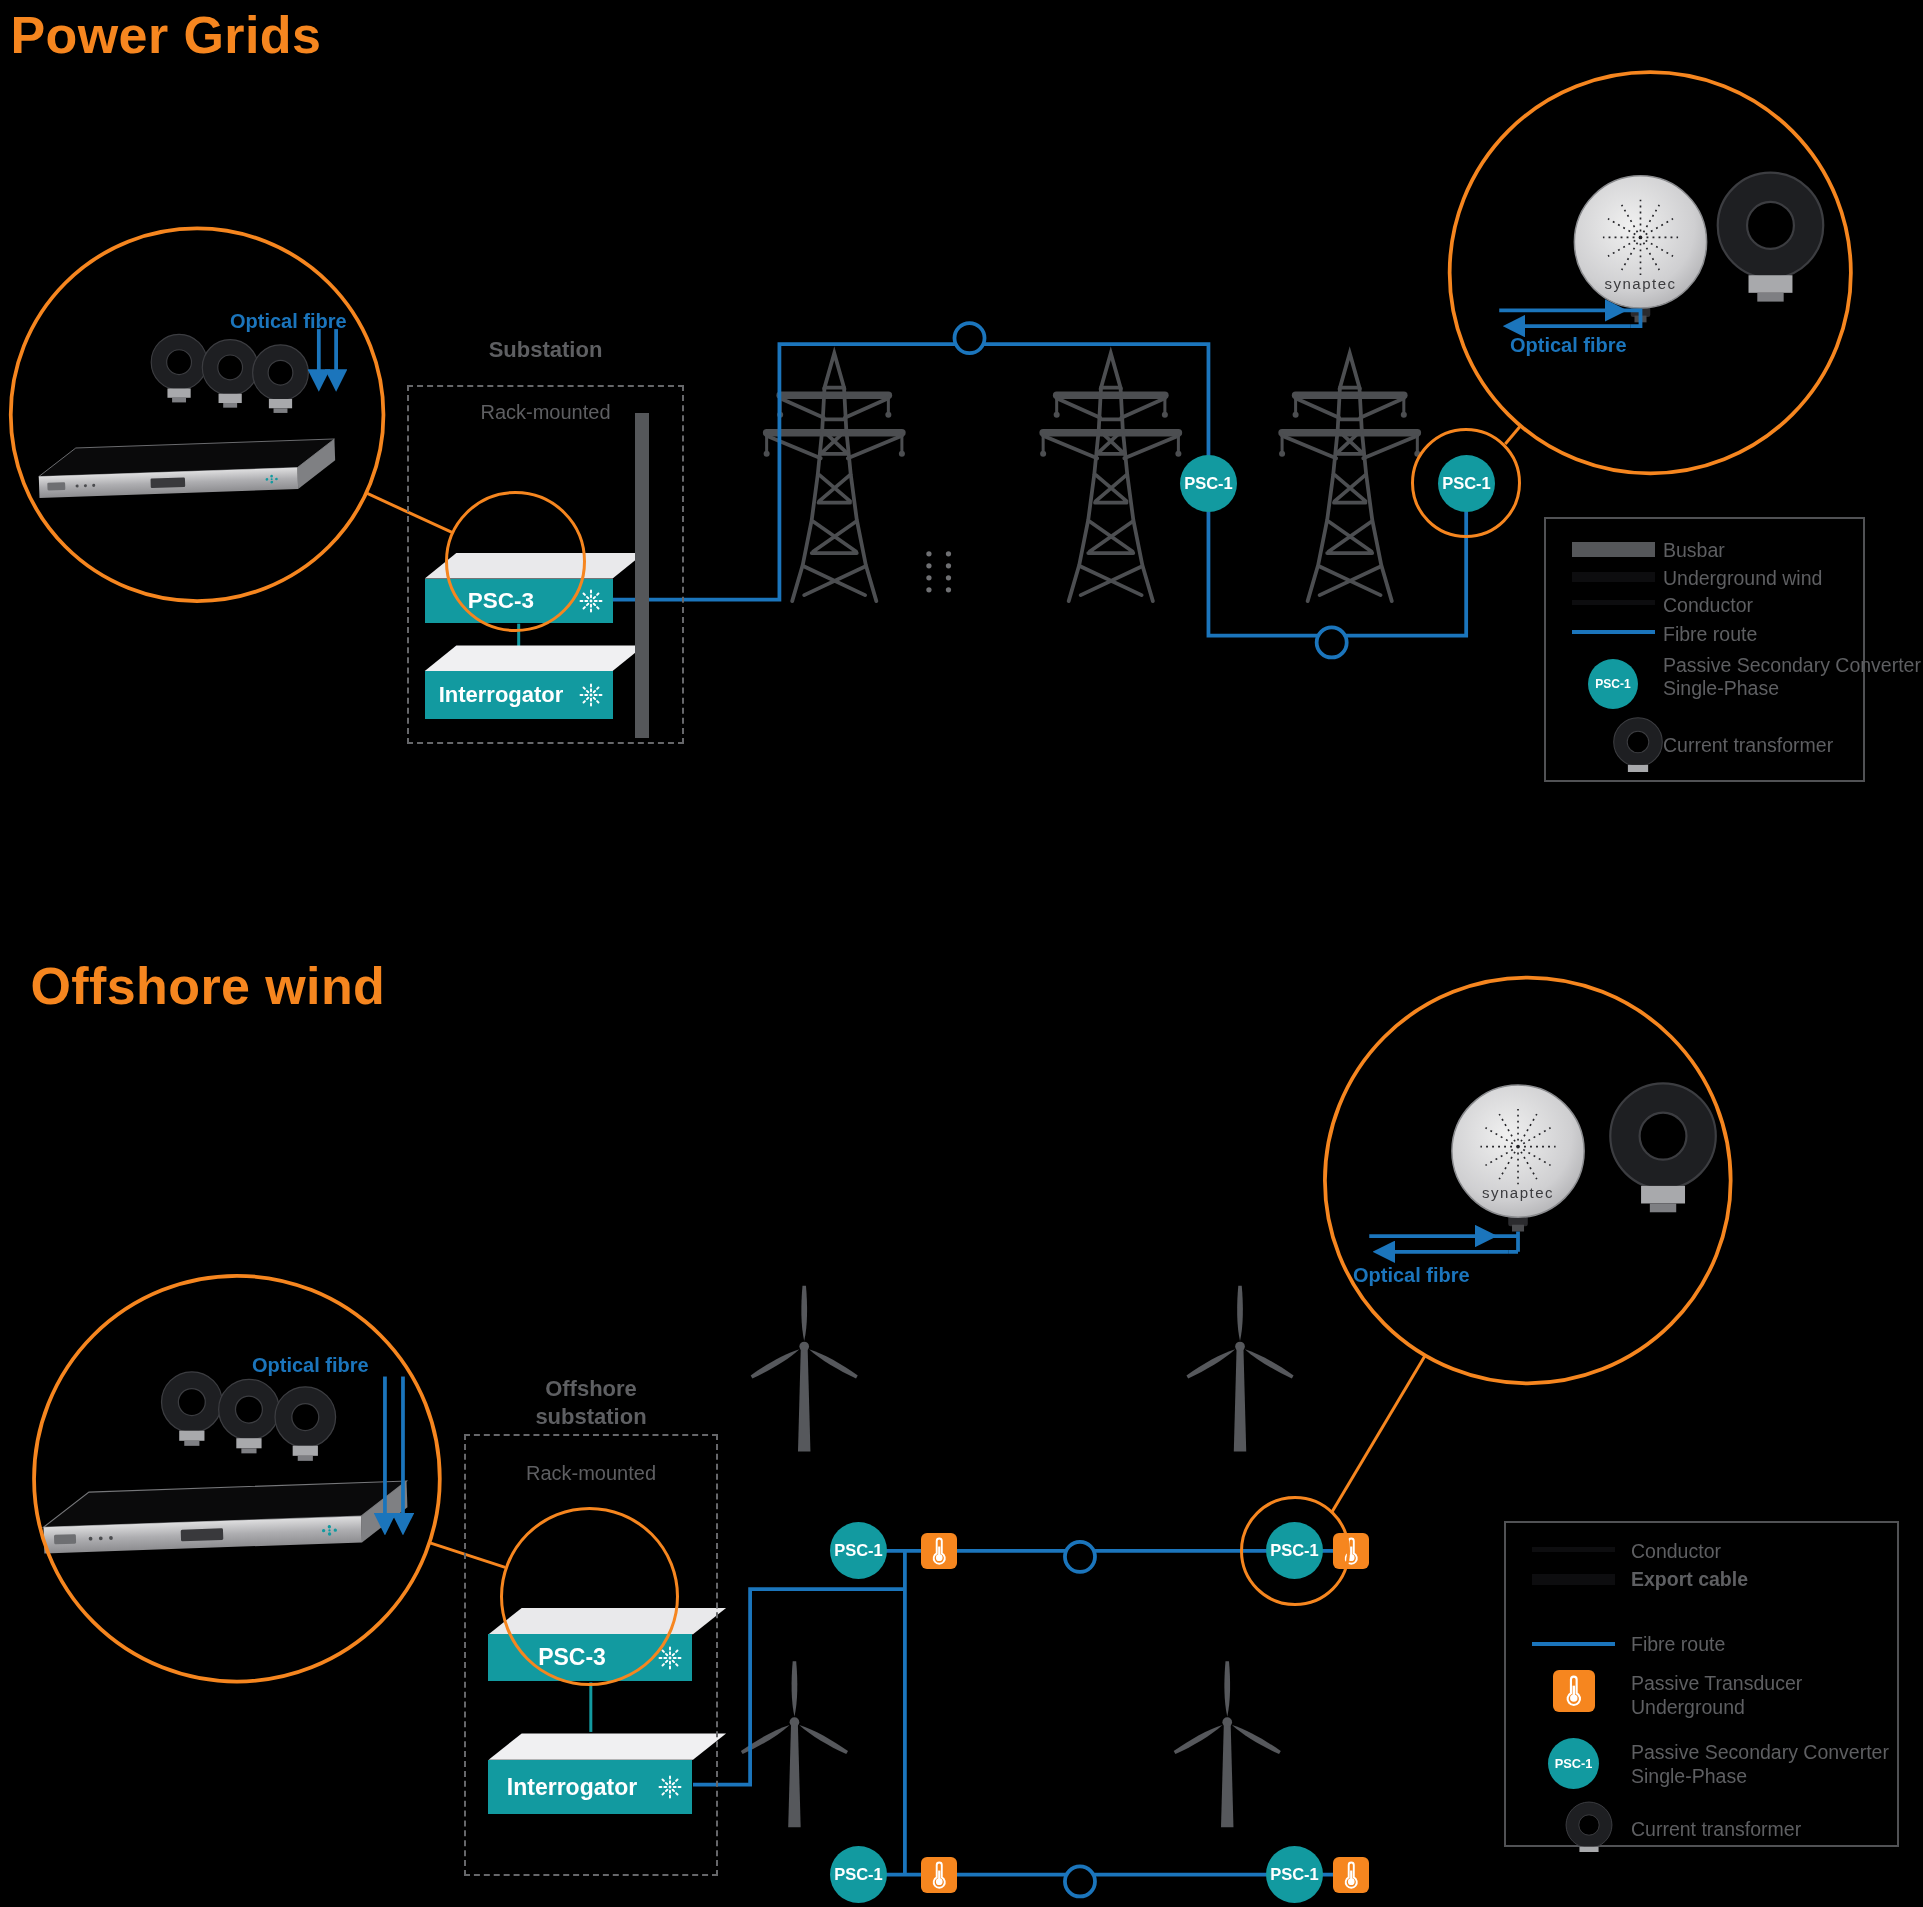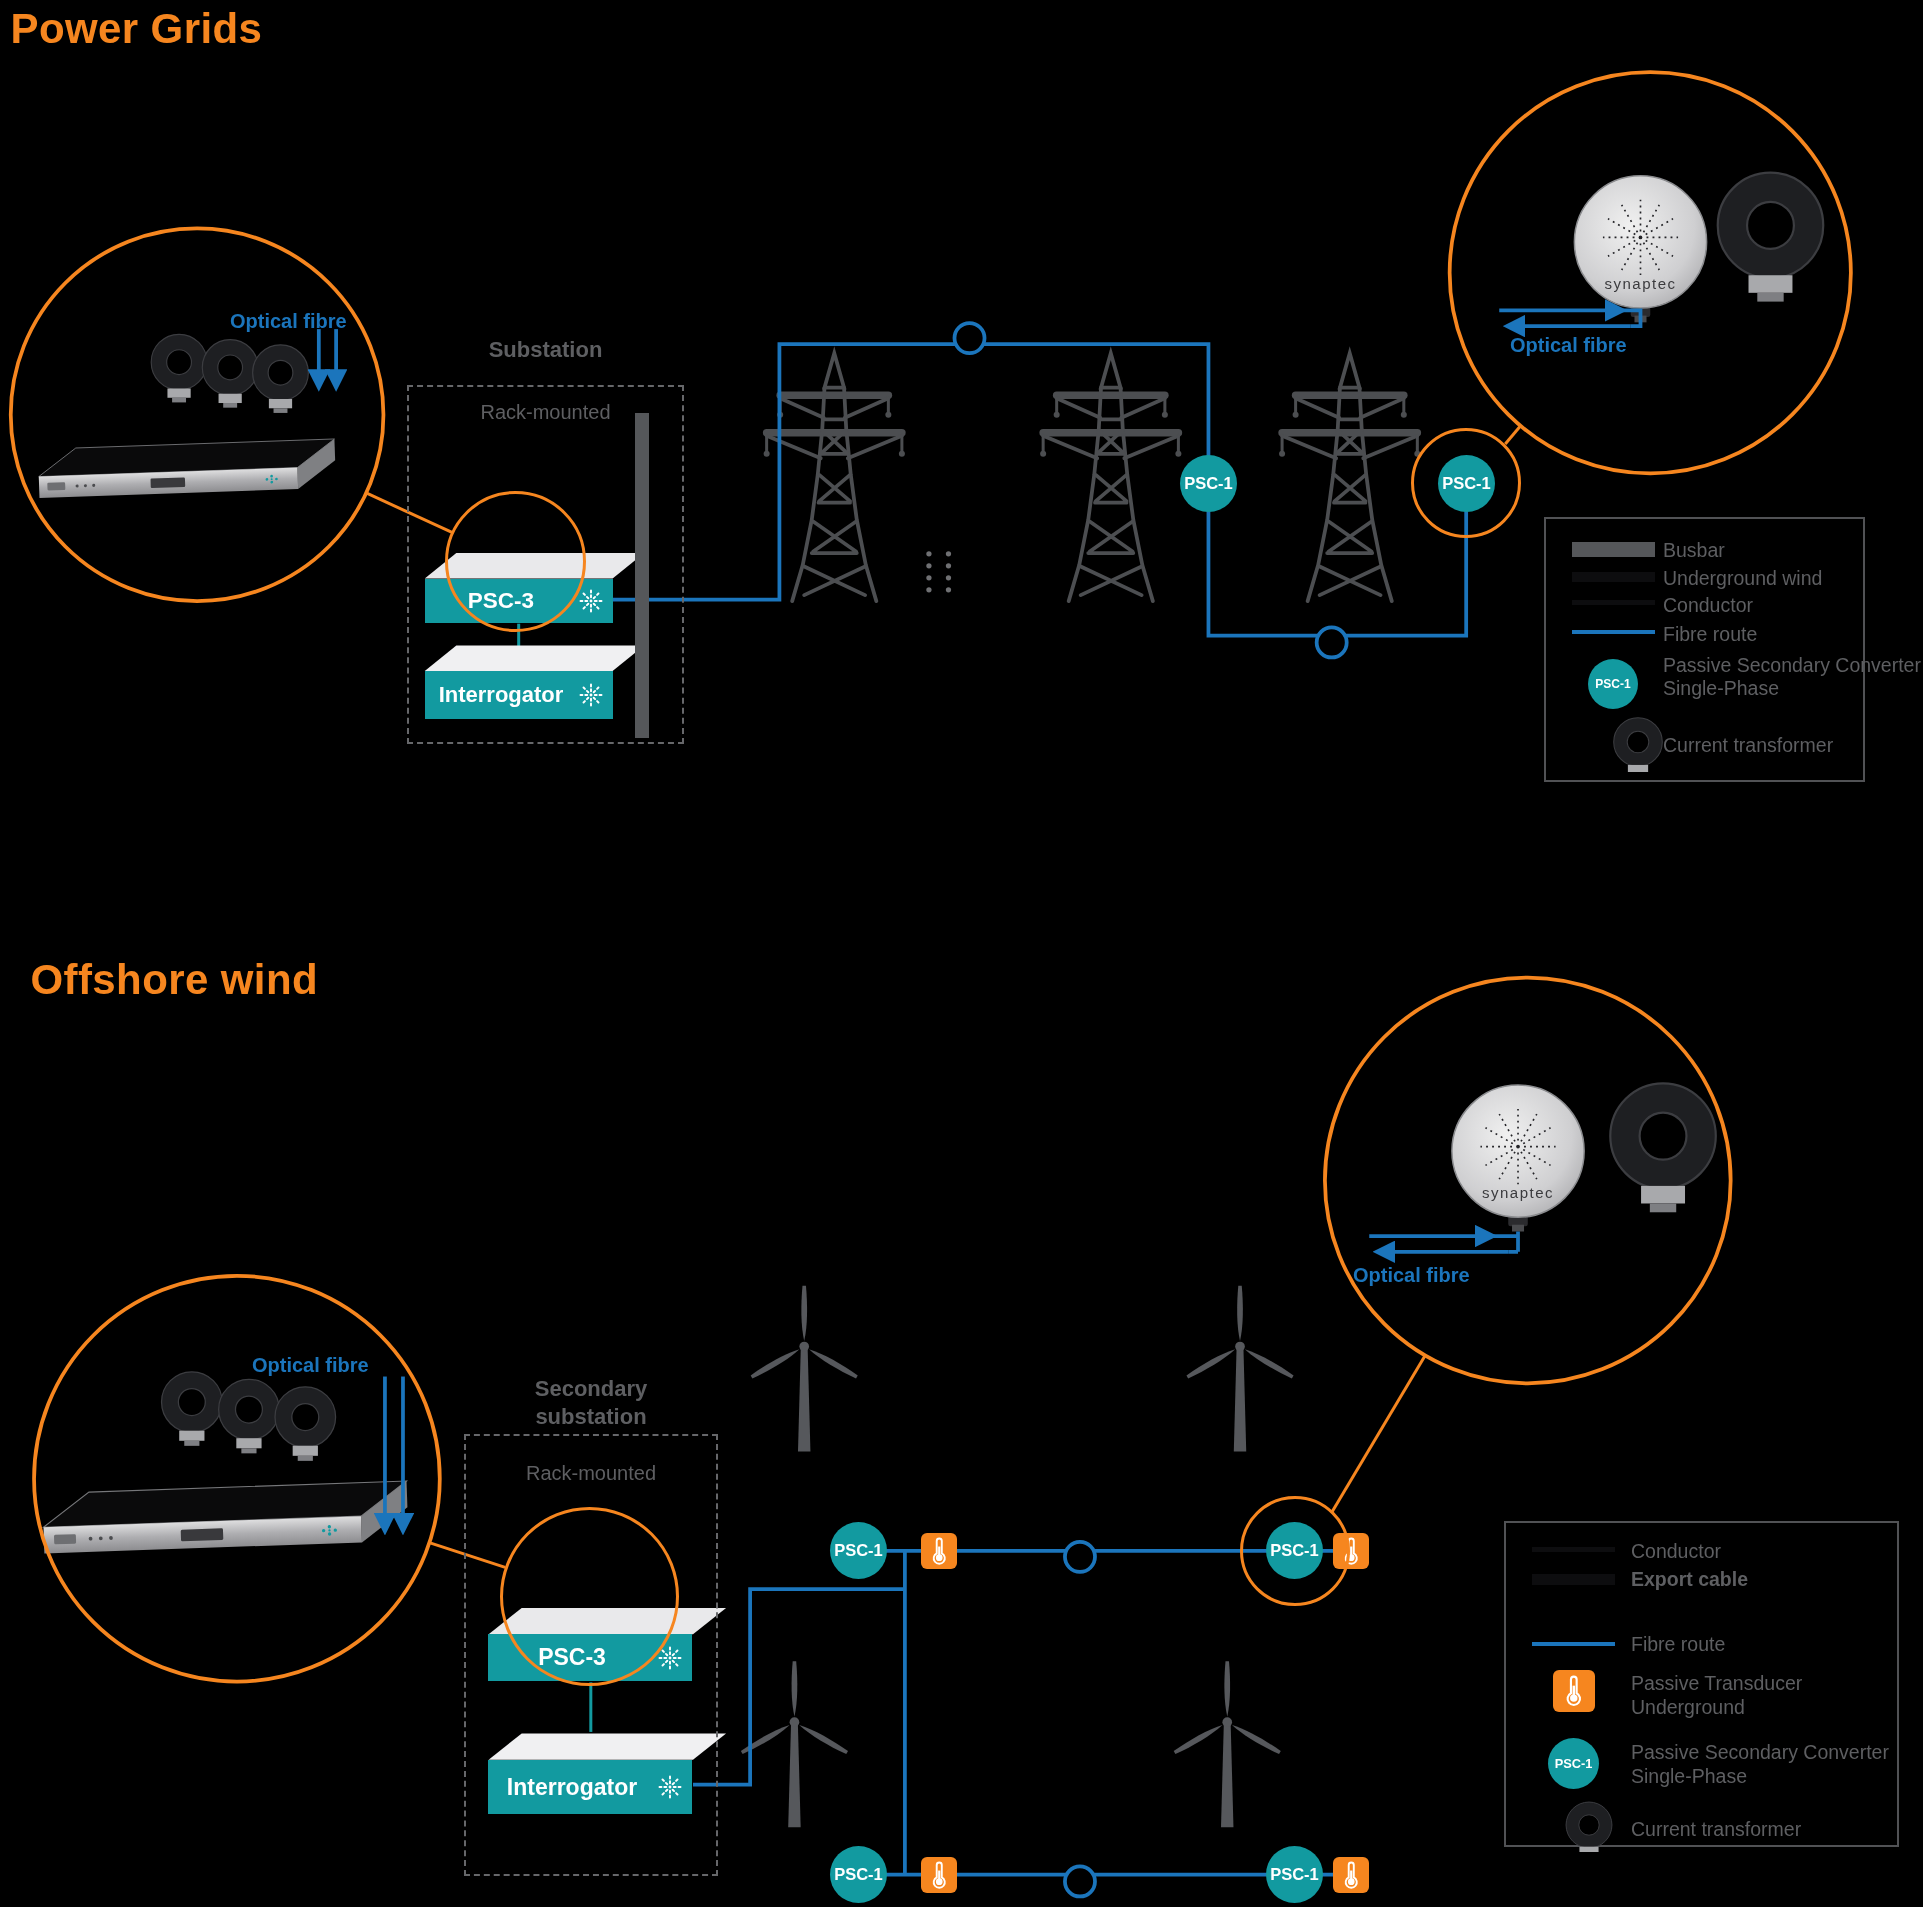--- a/index.html
+++ b/index.html
@@ -1,19 +1,19 @@
 <!DOCTYPE html>
 <html style="font-size:12px"><head>
 <meta charset="utf-8">
 <style>
   html,body{margin:0;padding:0;background:#000;}
   #canvas{position:relative;width:1924px;height:1907px;background:#000;
           font-family:"Liberation Sans",sans-serif;overflow:hidden;}
   .layer{position:absolute;left:0;top:0;}
-  .title{position:absolute;color:#F6861F;font-size:42px;font-weight:bold;letter-spacing:0.4px;}
+  .title{position:absolute;color:#F6861F;font-size:52px;font-weight:bold;letter-spacing:0.4px;}
   .oflbl{position:absolute;color:#1B75BC;font-size:20px;font-weight:bold;white-space:nowrap;}
   .glbl{position:absolute;color:#5E5F62;font-size:20px;text-align:center;}
   .glbl.bold{font-weight:bold;font-size:22px;}
   .dash-box{position:absolute;border:2.3px dashed #66676a;box-sizing:border-box;}
   .busbar{position:absolute;background:#55575a;}
   .teal-box{position:absolute;background:#129AA0;color:#fff;font-weight:bold;
             display:flex;align-items:center;justify-content:center;}
   .teal-box span{margin-right:36px;white-space:nowrap;}
   .teal-box .burst-svg{position:absolute;right:7.5px;top:50%;transform:translateY(-50%);}
   .badge{position:absolute;background:#129AA0;border-radius:50%;color:#fff;font-weight:bold;
@@ -250,21 +250,21 @@
       </svg>
   <div class="lab" style="left:117px;top:215px;">Current transformer</div>
 </div>
 
 <div class="title" style="left:10.5px;top:956px;margin-left:20px;">Offshore wind</div>
 
 <div class="oflbl" style="left:252px;top:1354px;">Optical fibre</div>
 <div class="oflbl" style="left:1353px;top:1264px;">Optical fibre</div>
 
 <div class="glbl bold" style="left:464px;top:1375px;width:254px;line-height:28px;">
-  <span style="display:block;">Secondary</span>
+  <span style="display:block;">Offshore</span>
   <span style="display:block;">substation</span>
 </div>
 <div class="glbl" style="left:464px;top:1462px;width:254px;">Rack-mounted</div>
 <div class="dash-box" style="left:464px;top:1434px;width:254px;height:442px;"></div>
 
 <div class="teal-box" style="left:488px;top:1634px;width:204px;height:47px;font-size:23px;">
   <span>PSC-3</span>
   <svg class="burst-svg" width="30" height="30" viewBox="-20 -20 40 40">
         <use href="#burst"></use>
       </svg>

